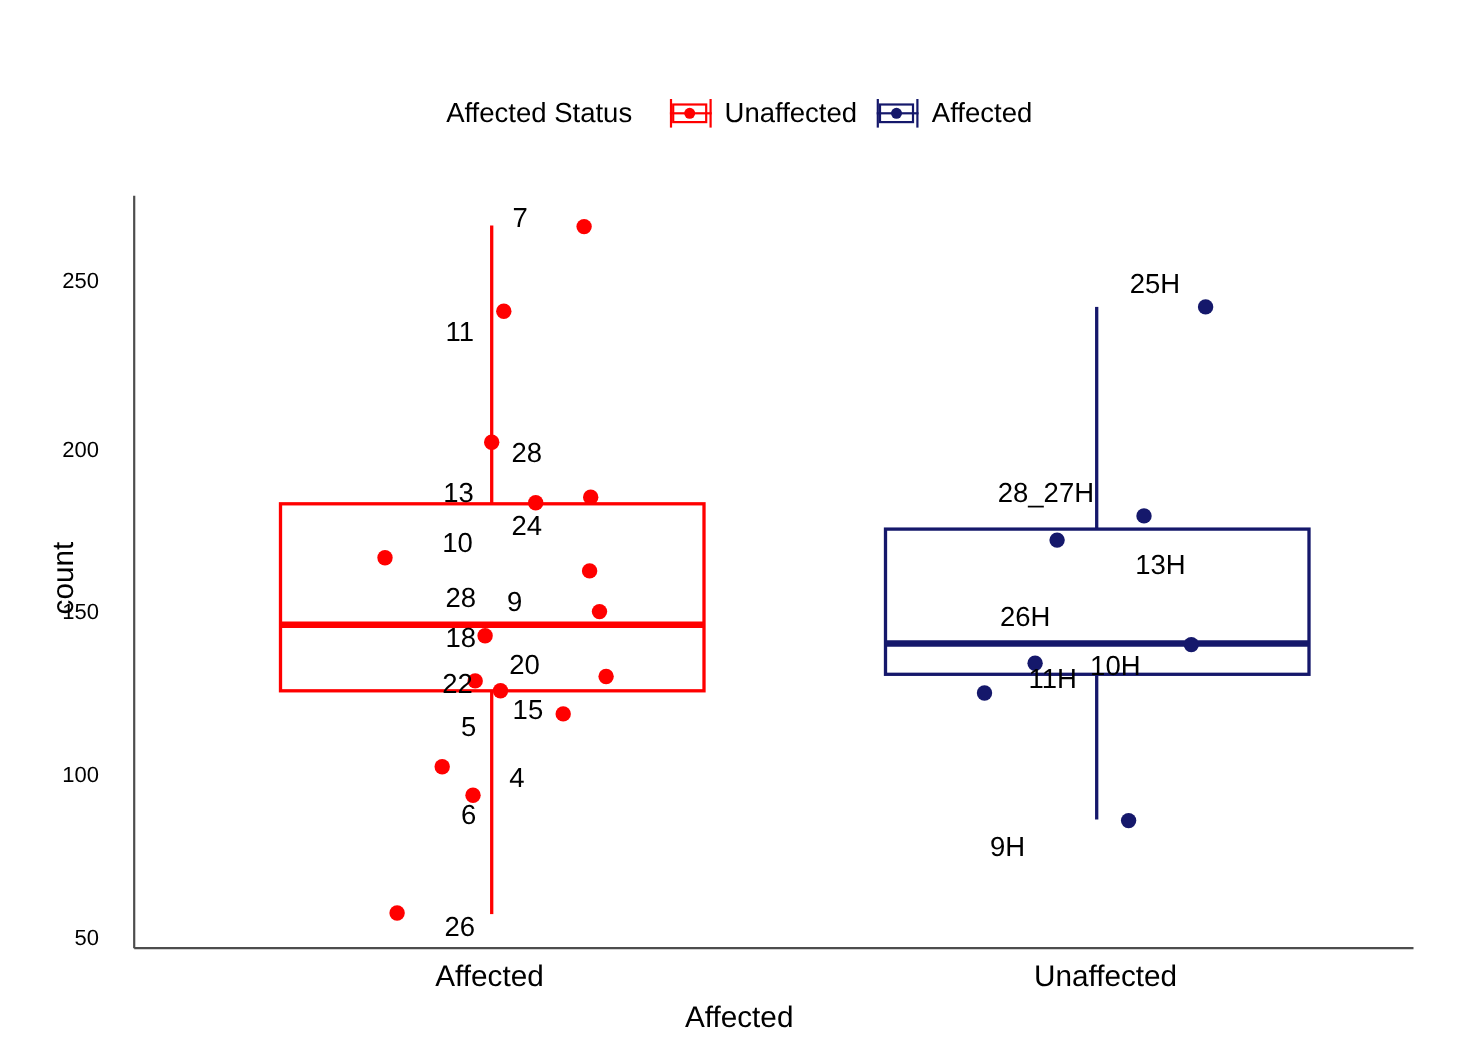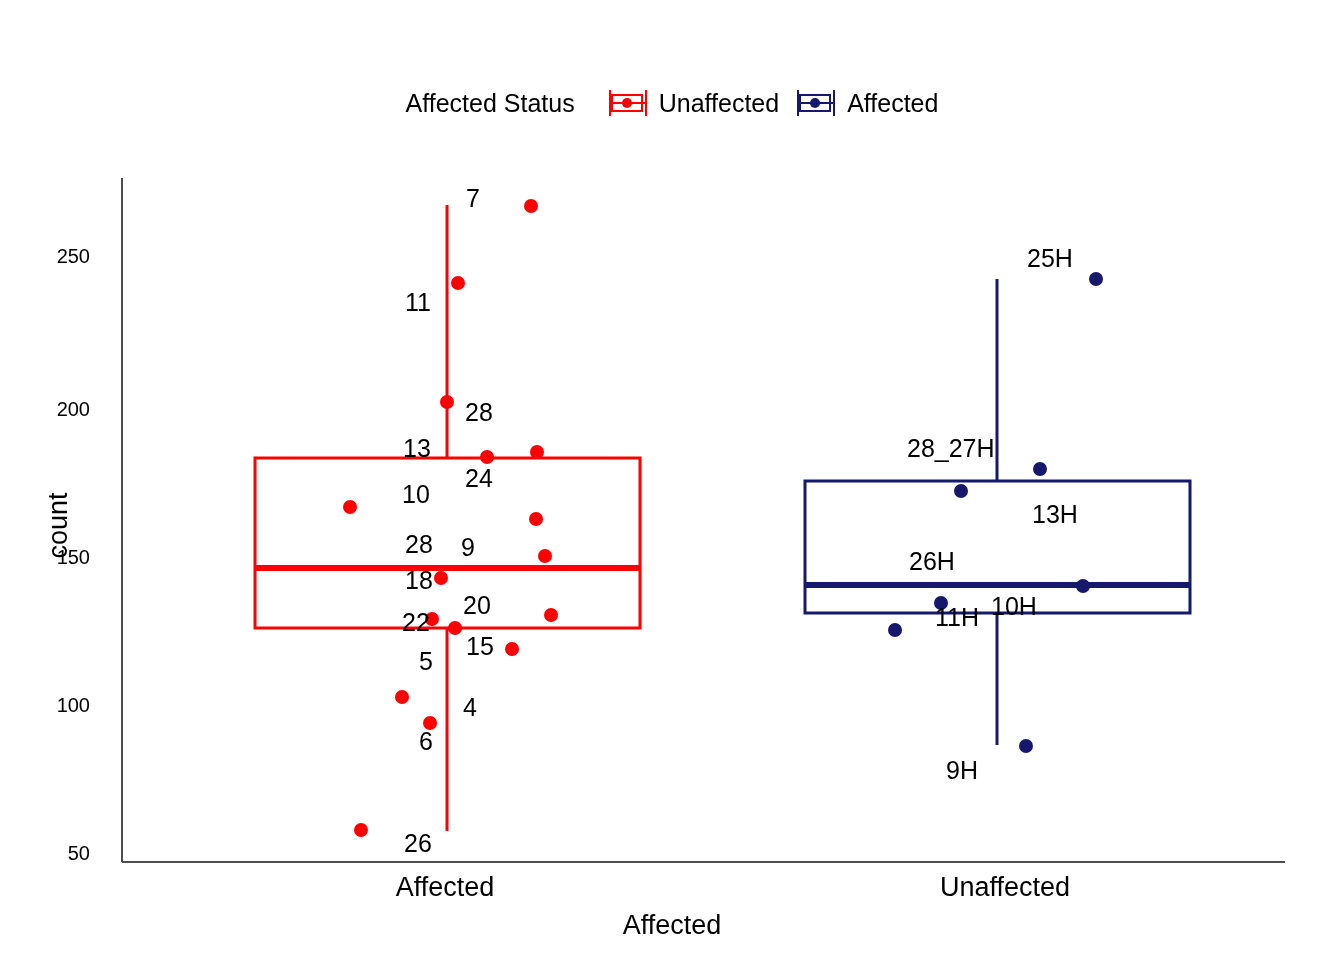--- a/index.html
+++ b/index.html
@@ -238,15 +238,15 @@
   <div class="point-label" style="left:419px; top:647px;">5</div>
   <div class="point-label" style="left:463px; top:693px;">4</div>
   <div class="point-label" style="left:419px; top:727px;">6</div>
   <div class="point-label" style="left:404px; top:829px;">26</div>
   <div class="point-label" style="left:1013px; top:244px;margin-left:14px;">25H</div>
   <div class="point-label" style="left:907px; top:434px;">28_27H</div>
   <div class="point-label" style="left:1013px; top:500px;margin-left:19px;">13H</div>
   <div class="point-label" style="left:909px; top:547px;">26H</div>
   <div class="point-label" style="left:991px; top:592px;">10H</div>
   <div class="point-label" style="left:935px; top:603px;">11H</div>
-  <div class="point-label" style="left:946px; top:756px;text-align:center;">9H</div>
+  <div class="point-label" style="left:900px; top:756px;text-align:center;">9H</div>
 
 </div>
 
 </body></html>

